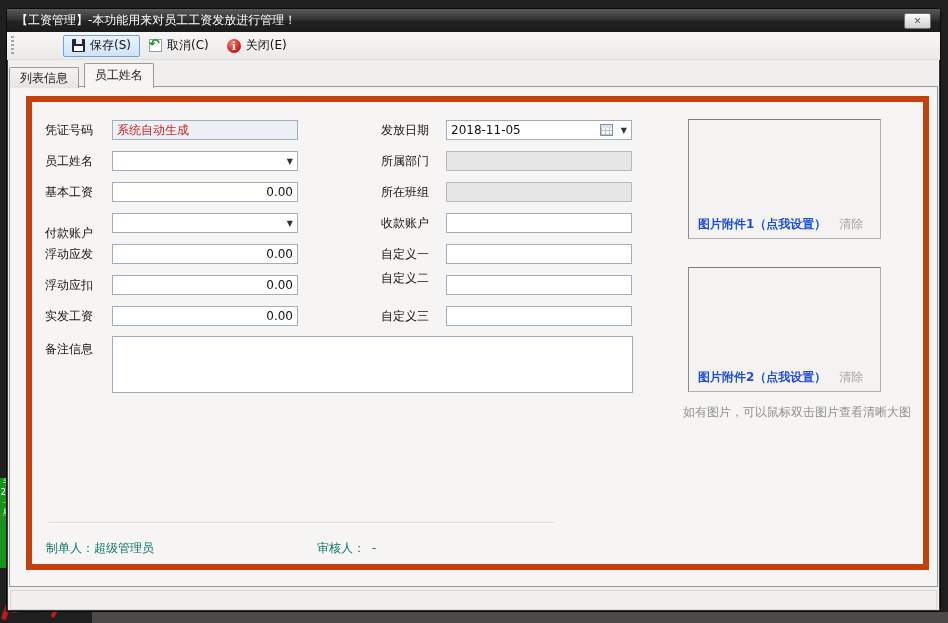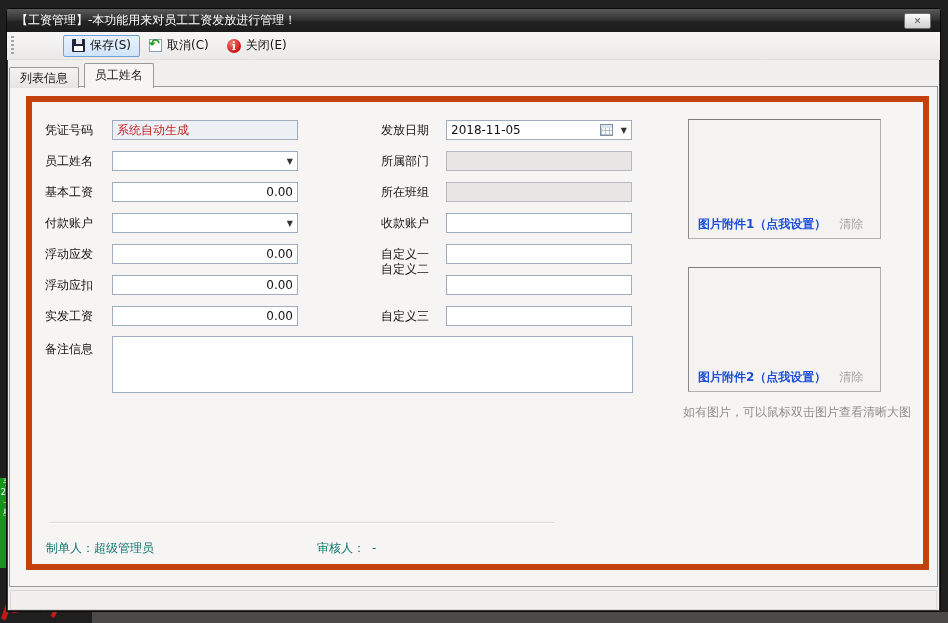--- a/index.html
+++ b/index.html
@@ -191,21 +191,21 @@
       <input class="fld c1 ro" style="top: 18px;" readonly="" value="系统自动生成">
 
       <span class="lbl lc1" style="top:49px">员工姓名</span>
       <div class="fld c1 combo" style="top:49px">
         <span class="arrow">▼</span>
       </div>
 
       <span class="lbl lc1" style="top:80px">基本工资</span>
       <input class="fld c1 num" style="top: 80px;" value="0.00">
 
-      <span class="lbl lc1" style="top:111px">付款账户</span>
+      <span class="lbl lc1" style="top:121px">付款账户</span>
       <div class="fld c1 combo" style="top:111px">
         <span class="arrow">▼</span>
       </div>
 
       <span class="lbl lc1" style="top:142px">浮动应发</span>
       <input class="fld c1 num" style="top: 142px;" value="0.00">
 
       <span class="lbl lc1" style="top:173px">浮动应扣</span>
       <input class="fld c1 num" style="top: 173px;" value="0.00">
 
@@ -227,21 +227,21 @@
 
       <span class="lbl lc2" style="top:80px">所在班组</span>
       <input class="fld c2 dis" style="top: 80px;" disabled="" value="">
 
       <span class="lbl lc2" style="top:111px">收款账户</span>
       <input class="fld c2" style="top: 111px;" value="">
 
       <span class="lbl lc2" style="top:142px">自定义一</span>
       <input class="fld c2" style="top: 142px;" value="">
 
-      <span class="lbl lc2" style="top:157px">自定义二</span>
+      <span class="lbl lc2" style="top:166px">自定义二</span>
       <input class="fld c2" style="top: 173px;" value="">
 
       <span class="lbl lc2" style="top:204px">自定义三</span>
       <input class="fld c2" style="top: 204px;" value="">
 
       <div class="imgbox" style="top:17px;height:120px">
         <div class="caption">
           <span class="setlink">图片附件1（点我设置）</span>
           <span class="clearlink">清除</span>
         </div>

